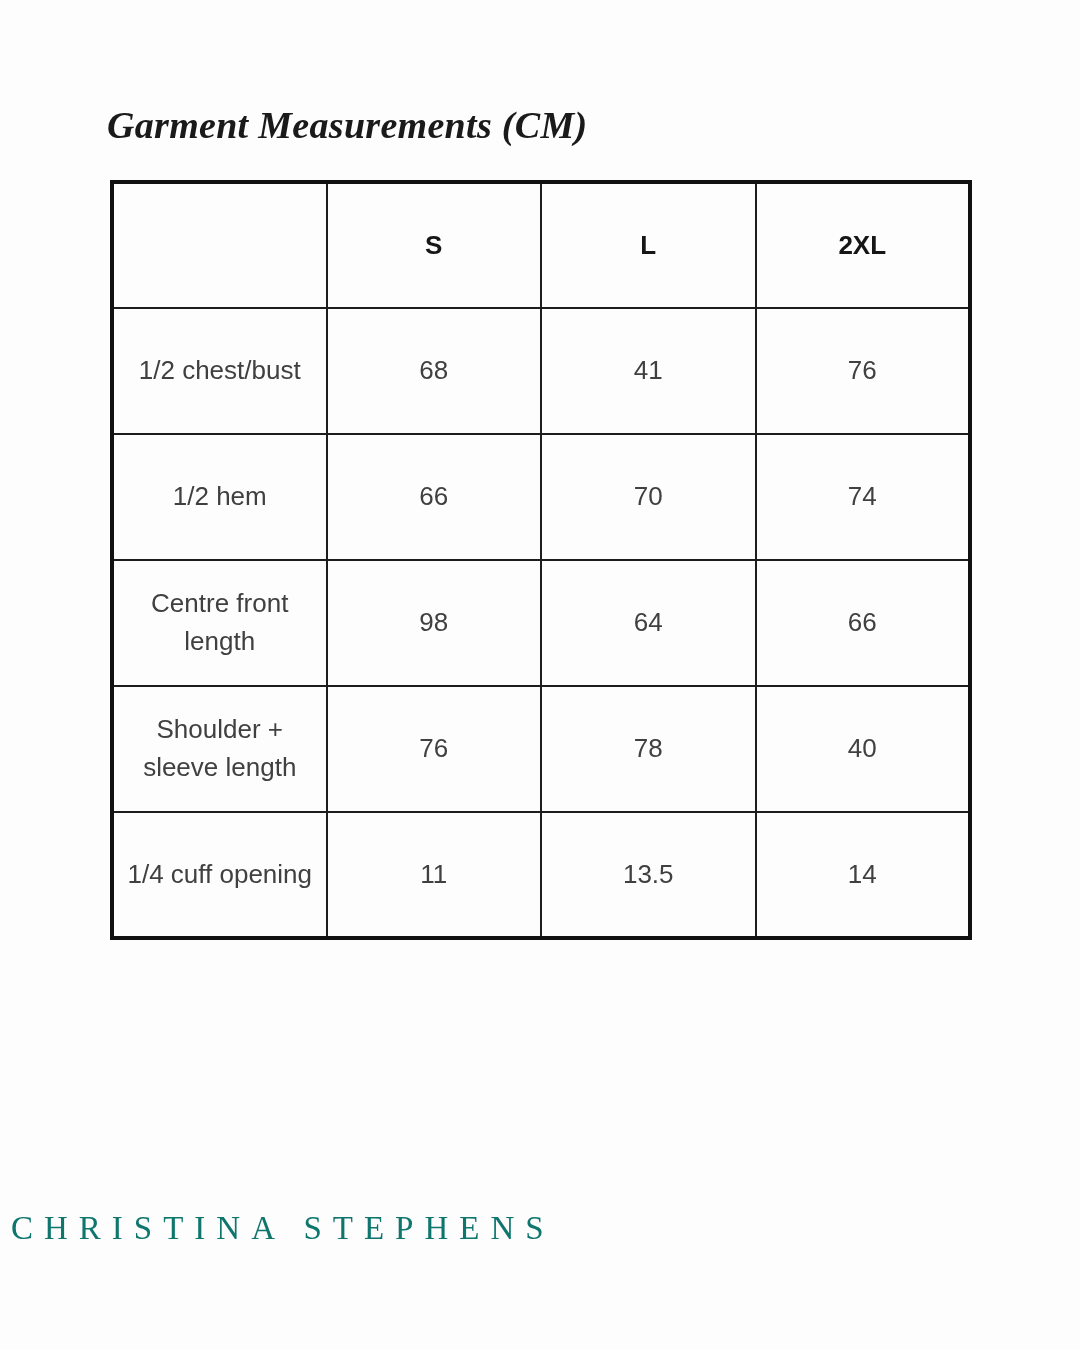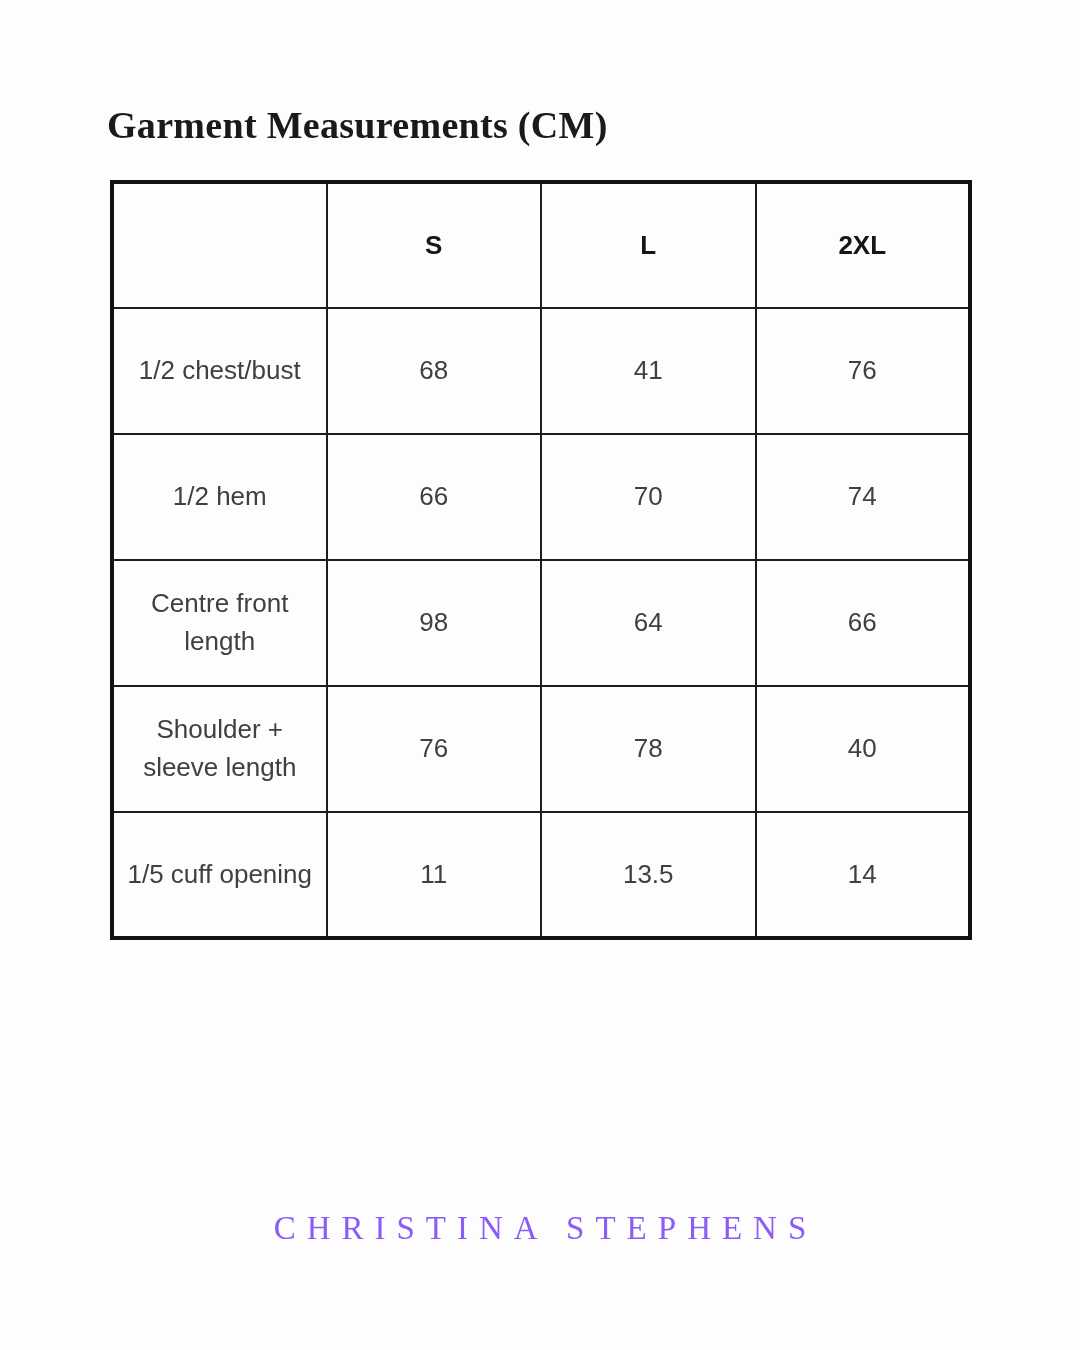--- a/index.html
+++ b/index.html
@@ -22,20 +22,21 @@
   .title {
     position: absolute;
     left: 107px;
     top: 103px;
     font-family: "Liberation Serif", serif;
     font-weight: 700;
     font-size: 38px;
     letter-spacing: 0.3px;
     color: #1a1a1a;
     white-space: nowrap;
+    font-style: italic;
   }
   table.size-table {
     position: absolute;
     left: 110px;
     top: 180px;
     width: 862px;
     border-collapse: collapse;
     table-layout: fixed;
     border: 4px solid #111111;
     background: #fdfdfd;
@@ -54,27 +55,27 @@
   }
   .size-table th {
     font-weight: 700;
     color: #161616;
   }
   .brand {
     position: absolute;
     left: 0;
     right: 0;
     top: 1210px;
-    text-align: center;
+    text-align: left;
     font-family: "Liberation Serif", serif;
     font-size: 33px;
     font-weight: 400;
     letter-spacing: 11px;
     text-indent: 11px;
-    color: #8b5cf6;
+    color: #0f766e;
     white-space: nowrap;
   }
 </style>
 </head>
 <body>
 
 <div class="page">
 
   <h1 class="title">Garment Measurements (CM)</h1>
 
@@ -106,21 +107,21 @@
         <td>64</td>
         <td>66</td>
       </tr>
       <tr>
         <td>Shoulder + sleeve length</td>
         <td>76</td>
         <td>78</td>
         <td>40</td>
       </tr>
       <tr>
-        <td>1/5 cuff opening</td>
+        <td>1/4 cuff opening</td>
         <td>11</td>
         <td>13.5</td>
         <td>14</td>
       </tr>
     </tbody>
   </table>
 
   <div class="brand">CHRISTINA STEPHENS</div>
 
 </div>

